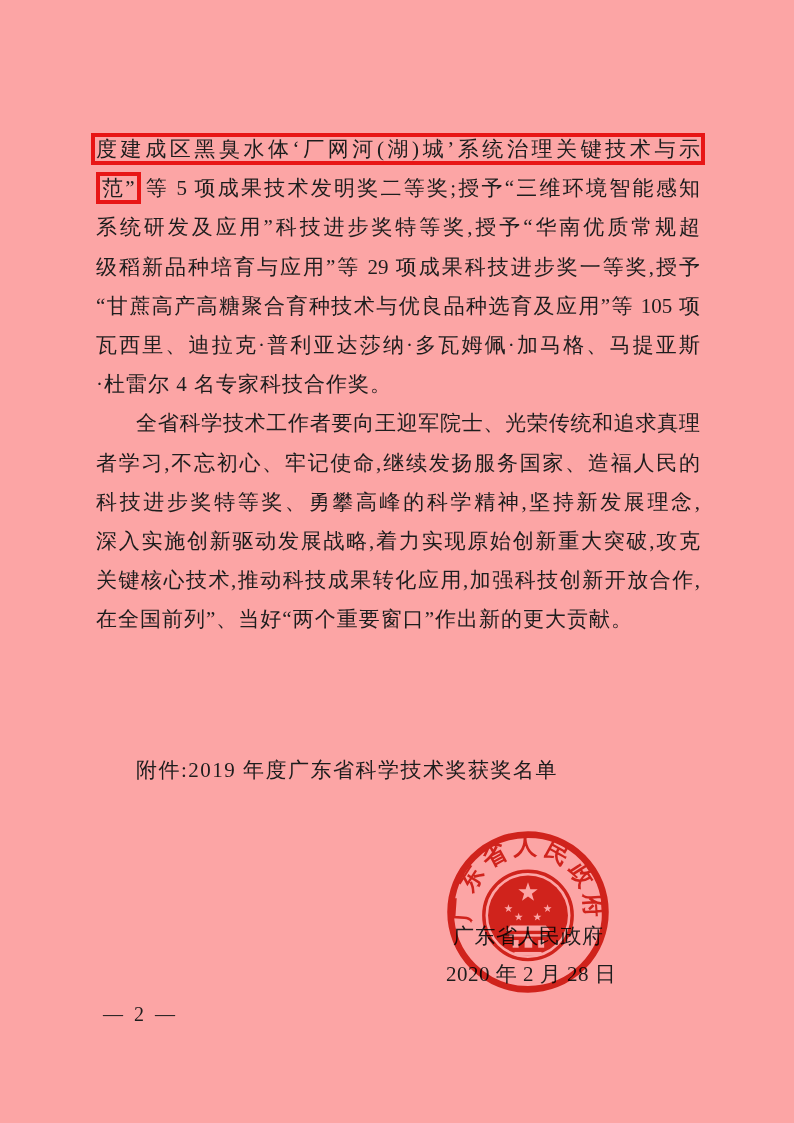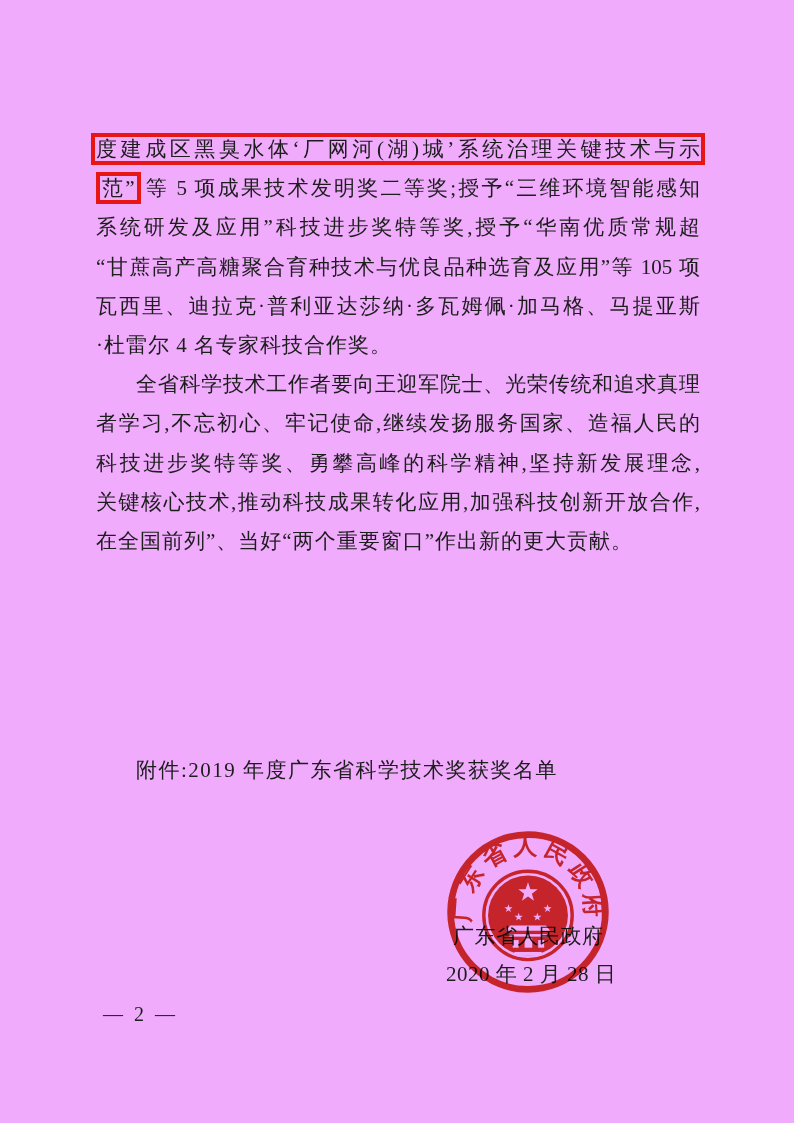--- a/index.html
+++ b/index.html
@@ -1,20 +1,20 @@
 <!DOCTYPE html>
 <html><head>
 <meta charset="utf-8">
 <style>
   html,body { margin:0; padding:0; background:#888; }
   .page {
     position:relative;
     width:794px; height:1123px;
     margin:0 auto;
-    background:#f0abfc;
+    background:#fca5a5;
     font-family:"Liberation Serif", serif;
     color:#1d1d1d;
     overflow:hidden;
   }
   .doc-body { position:absolute; left:96px; top:130px; width:604px; }
   .line {
     position:relative;
     height:39.2px; line-height:39.2px;
     font-size:21px; letter-spacing:1px;
   }
@@ -50,26 +50,28 @@
 </style>
 </head>
 <body>
 
 <div class="page">
 
   <div class="doc-body">
       <div class="line justify"><span class="box-overlay"></span>度建成区黑臭水体‘厂网河(湖)城’系统治理关键技术与示</div>
       <div class="line justify"><span class="boxed">范”</span>等 5 项成果技术发明奖二等奖;授予“三维环境智能感知</div>
       <div class="line justify">系统研发及应用”科技进步奖特等奖,授予“华南优质常规超</div>
+      <div class="line justify">级稻新品种培育与应用”等 29 项成果科技进步奖一等奖,授予</div>
       <div class="line justify">“甘蔗高产高糖聚合育种技术与优良品种选育及应用”等 105 项</div>
       <div class="line justify">瓦西里、迪拉克·普利亚达莎纳·多瓦姆佩·加马格、马提亚斯</div>
       <div class="line">·杜雷尔 4 名专家科技合作奖。</div>
       <div class="line justify indent">全省科学技术工作者要向王迎军院士、光荣传统和追求真理</div>
       <div class="line justify">者学习,不忘初心、牢记使命,继续发扬服务国家、造福人民的</div>
       <div class="line justify">科技进步奖特等奖、勇攀高峰的科学精神,坚持新发展理念,</div>
+      <div class="line justify">深入实施创新驱动发展战略,着力实现原始创新重大突破,攻克</div>
       <div class="line justify">关键核心技术,推动科技成果转化应用,加强科技创新开放合作,</div>
       <div class="line">在全国前列”、当好“两个重要窗口”作出新的更大贡献。</div>
     </div>
 
   <div class="attachment">附件:2019 年度广东省科学技术奖获奖名单</div>
 
   <div class="signature">广东省人民政府</div>
 
   <div class="sign-date">2020 年 2 月 28 日</div>
 

